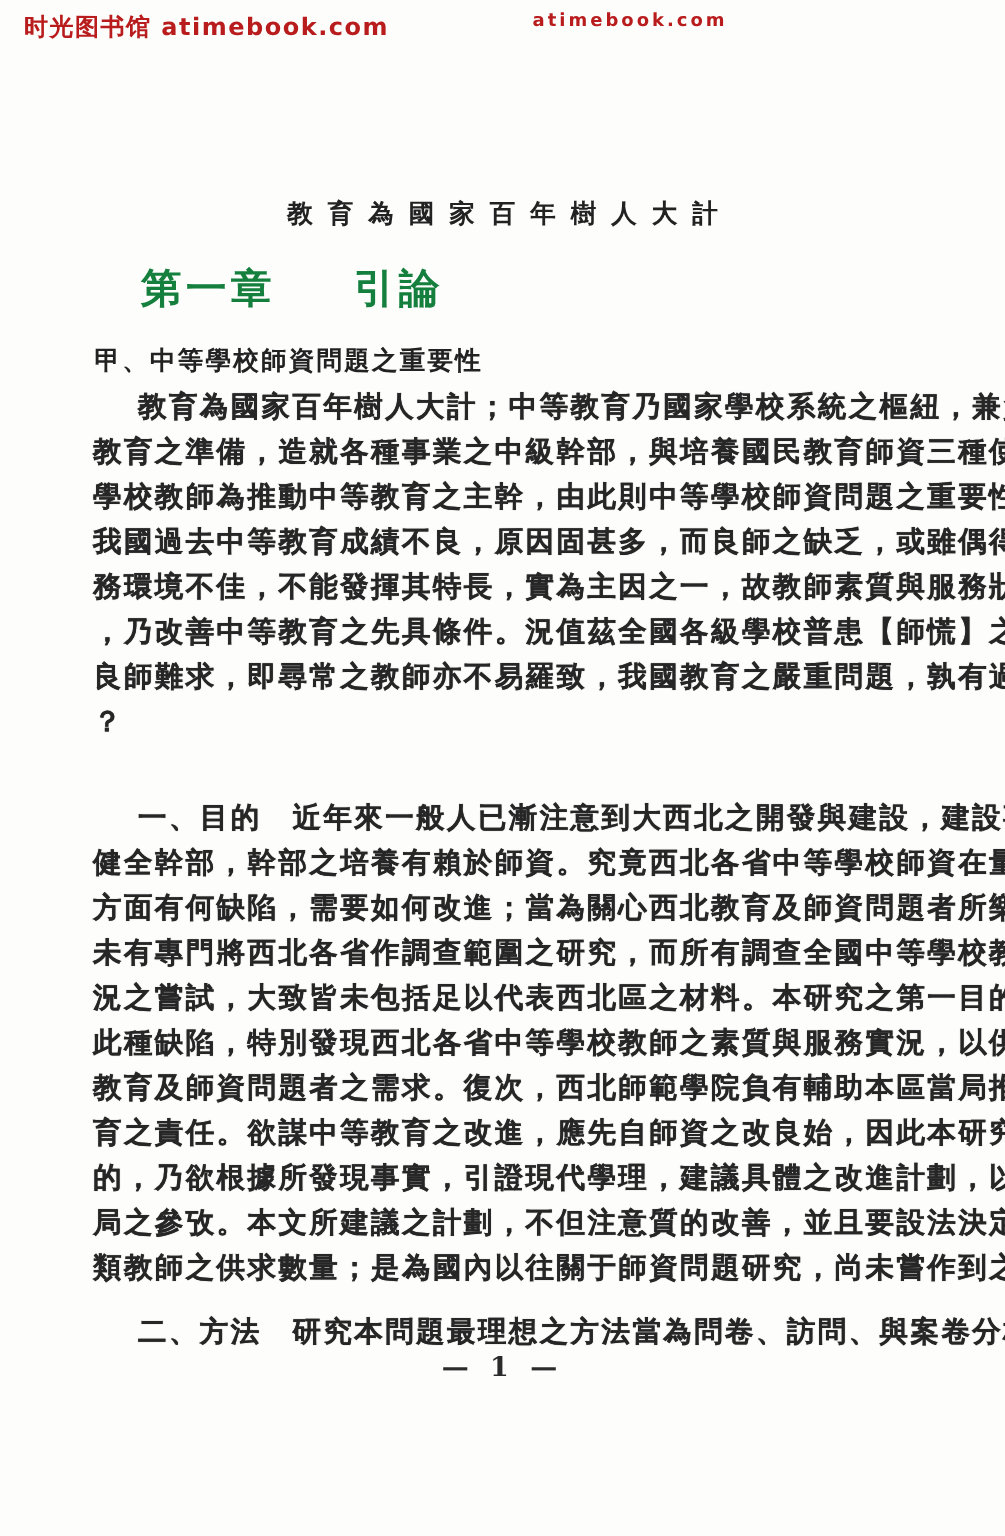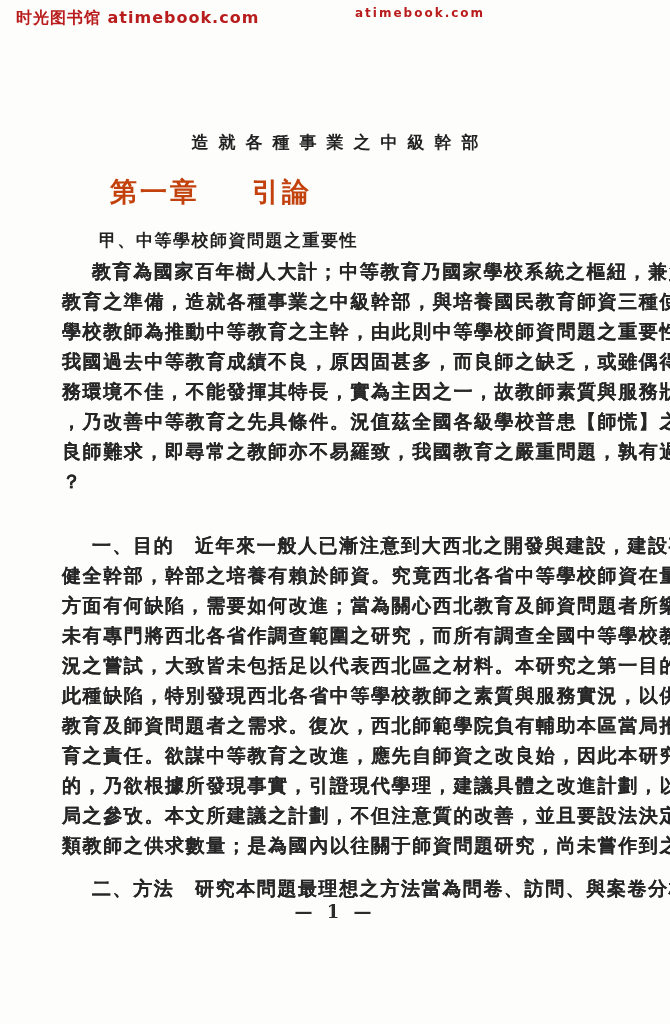--- a/index.html
+++ b/index.html
@@ -35,35 +35,34 @@
     position:absolute;top:131px;left:0;width:100%;
     text-align:center;
     font-size:17px;font-weight:bold;
     letter-spacing:10px;
     text-indent:10px;
     color:#222;
   }
 
   
   .chapter-heading{
-    position:absolute;top:174px;left:110px;
+    position:absolute;top:174px;left:94px;
     font-size:27px;font-weight:bold;
     letter-spacing:3px;
-    color:#c2410c;
+    color:#15803d;
     text-align:center;
   }
   .chapter-heading .gap{display:inline-block;width:52px;}
 
   
   .sec-heading{
     position:absolute;left:63px;
     font-size:17px;font-weight:bold;
     letter-spacing:1.5px;
     color:#222;
-    margin-left:36px;
   }
   .sec-heading.a{top:229px;}
   .sec-heading.b{top:504px;}
 
   
   .para{
     position:absolute;left:62px;width:558px;
     font-size:19px;font-weight:bold;
     color:#262626;
   }
@@ -92,21 +91,21 @@
   .soft{filter:blur(0.25px);}
 </style>
 </head>
 <body>
 
 <div class="scan-page">
 
   <div class="watermark">时光图书馆 atimebook.com</div>
   <div class="watermark-overlay">atimebook.com</div>
 
-  <div class="running-head soft">造就各種事業之中級幹部</div>
+  <div class="running-head soft">教育為國家百年樹人大計</div>
 
   <div class="chapter-heading soft">
     <span>第一章</span><span class="gap"></span><span>引論</span>
   </div>
 
   <div class="sec-heading a soft">甲、中等學校師資問題之重要性</div>
 
   <div class="para p1 soft">
     <div class="line first">教育為國家百年樹人大計；中等教育乃國家學校系統之樞紐，兼負作高等</div>
     <div class="line">教育之準備，造就各種事業之中級幹部，與培養國民教育師資三種使命；中等</div>

